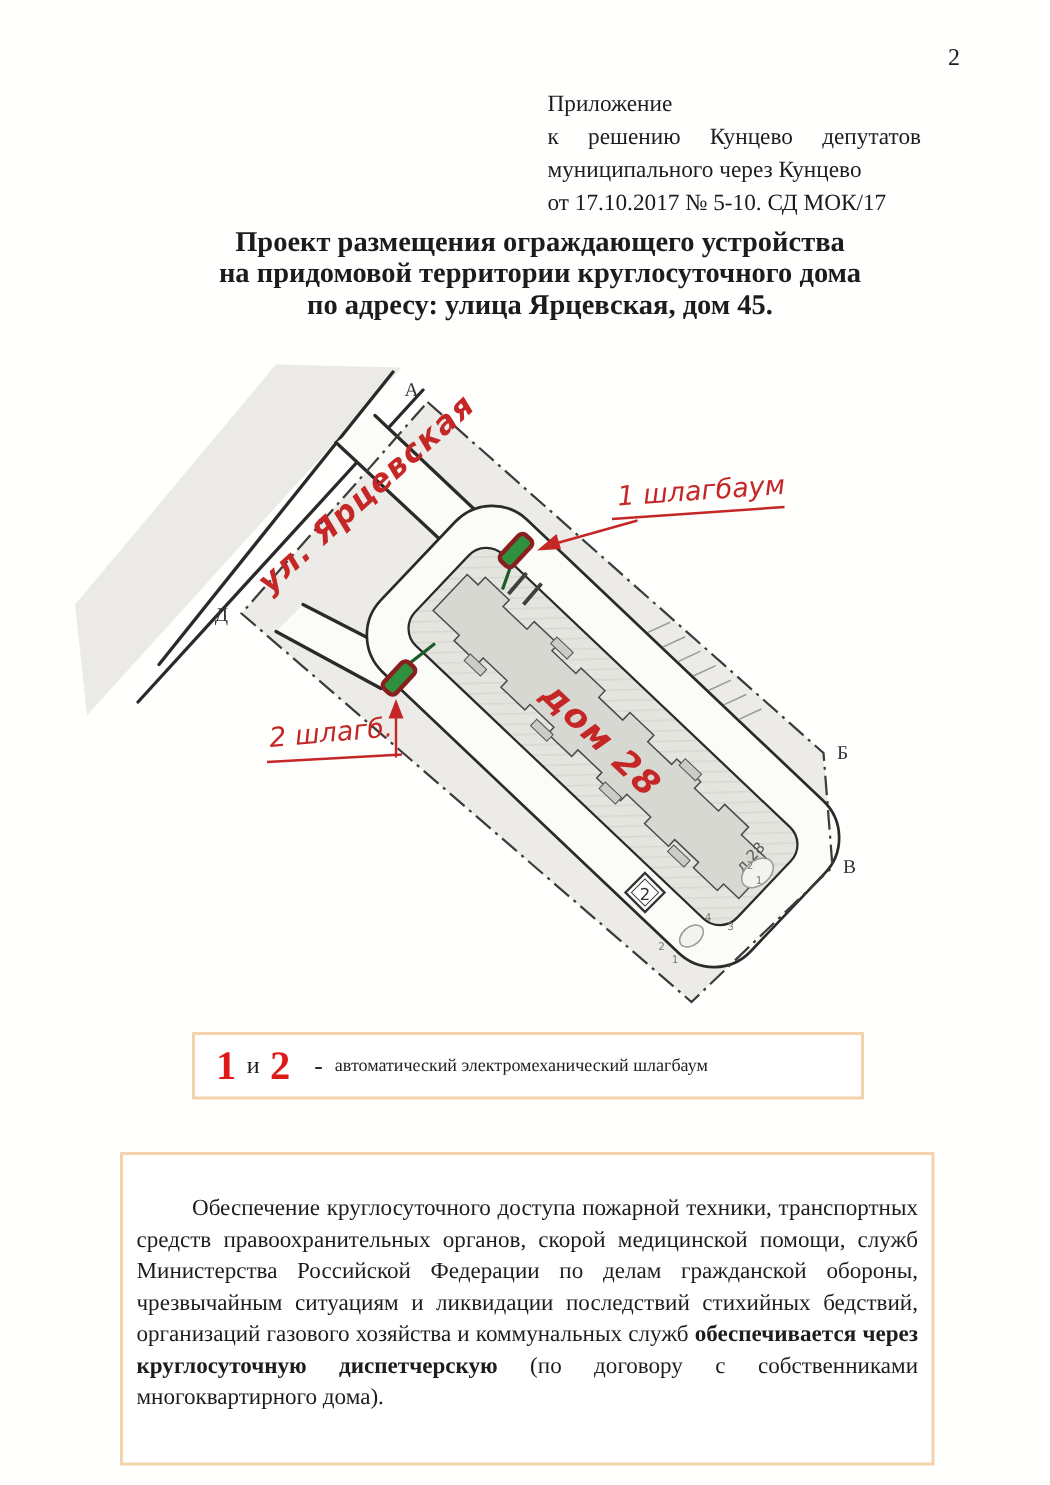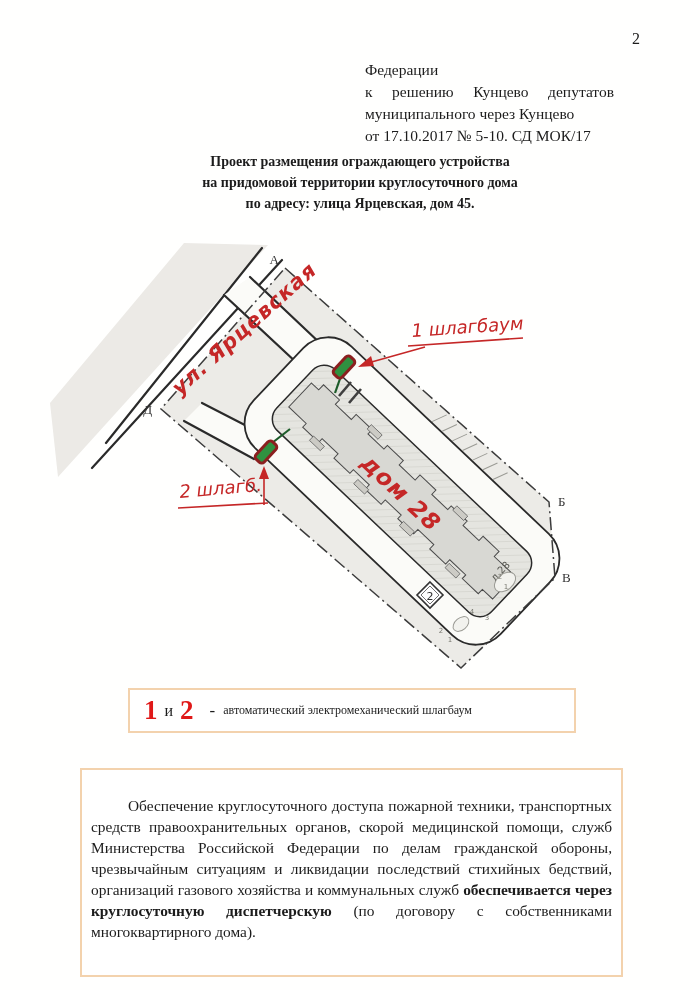--- a/index.html
+++ b/index.html
@@ -6,21 +6,21 @@
   .page{position:relative;width:700px;height:990px;background:#fffffe;
         font-family:"Liberation Serif",serif;color:#1c1c1c;overflow:hidden;}
 
   .page-number{position:absolute;top:30px;left:632px;font-size:16px;}
 
   .header{position:absolute;top:59px;left:365px;width:249px;
           font-size:15.5px;line-height:22px;}
   .header .justify{text-align:justify;text-align-last:justify;}
 
   .title{position:absolute;top:151px;left:60px;width:600px;text-align:center;
-         font-weight:bold;font-size:14px;line-height:21px;}
+         font-weight:bold;font-size:19px;line-height:21px;}
 
   .map{position:absolute;top:235px;left:0;}
   .ln{stroke:#2a2a2a;stroke-width:2.2;stroke-linecap:round;}
   .corner{font-family:"Liberation Serif",serif;font-size:13px;fill:#333;}
   .hand{font-family:"DejaVu Sans",sans-serif;font-style:italic;fill:#c52727;}
   .tiny{font-family:"DejaVu Sans",sans-serif;font-size:7px;fill:#77776f;}
 
   .legend-box{position:absolute;left:128px;top:688px;width:448px;height:45px;
               border:2px solid #f3d2ad;box-sizing:border-box;display:flex;
               align-items:center;padding-left:14px;background:#fff;}
@@ -35,21 +35,21 @@
   .note-box b{font-weight:bold;}
 </style>
 </head>
 <body>
 
 <div class="page">
 
   <div class="page-number">2</div>
 
   <div class="header">
-    <div>Федерации</div>
+    <div>Приложение</div>
     <div class="justify">к решению Кунцево депутатов</div>
     <div>муниципального через Кунцево</div>
     <div>от 17.10.2017 № 5-10. СД МОК/17</div>
   </div>
 
   <div class="title">
     <div>Проект размещения ограждающего устройства</div>
     <div>на придомовой территории круглосуточного дома</div>
     <div>по адресу: улица Ярцевская, дом 45.</div>
   </div>

